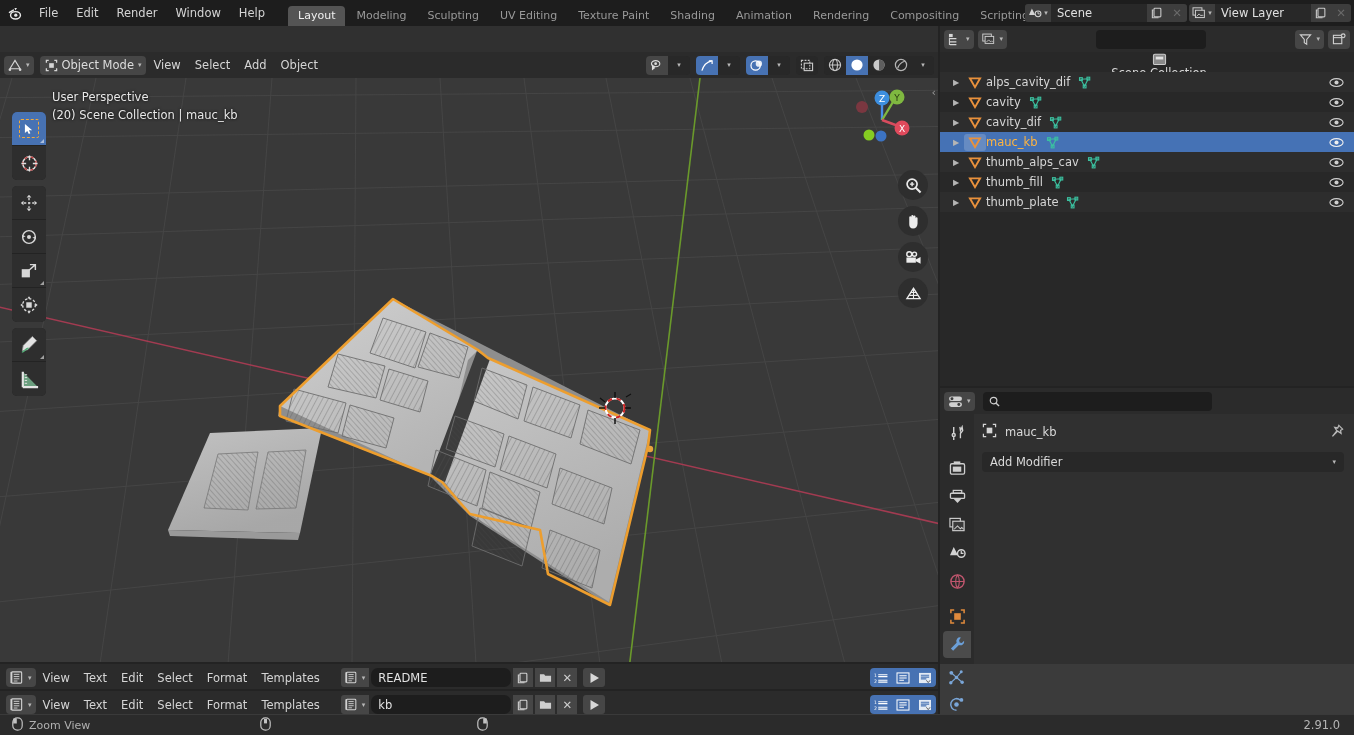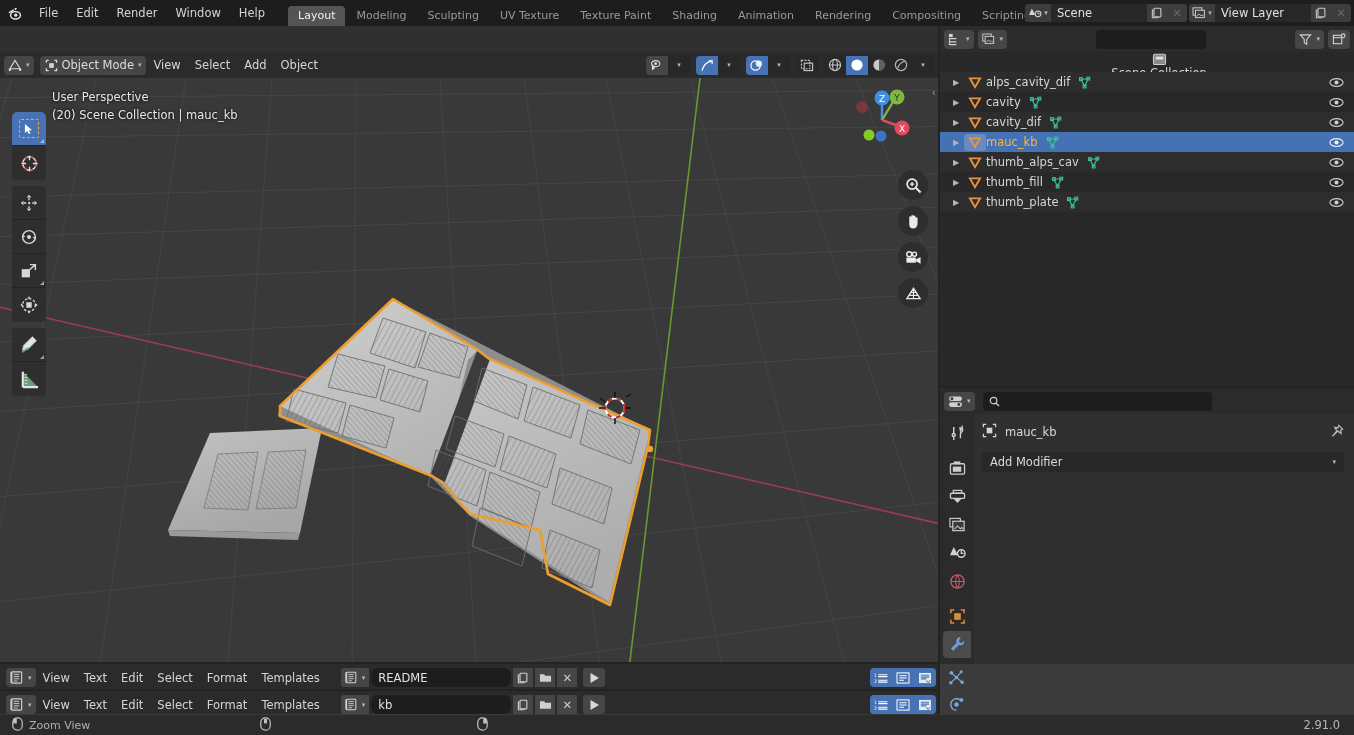--- a/index.html
+++ b/index.html
@@ -185,21 +185,21 @@
     <div class="menu-item">File</div>
     <div class="menu-item">Edit</div>
     <div class="menu-item">Render</div>
     <div class="menu-item">Window</div>
     <div class="menu-item">Help</div>
 
     <div class="wstabs">
       <div class="wstab active">Layout</div>
       <div class="wstab">Modeling</div>
       <div class="wstab">Sculpting</div>
-      <div class="wstab">UV Texture</div>
+      <div class="wstab">UV Editing</div>
       <div class="wstab">Texture Paint</div>
       <div class="wstab">Shading</div>
       <div class="wstab">Animation</div>
       <div class="wstab">Rendering</div>
       <div class="wstab">Compositing</div>
       <div class="wstab">Scripting</div>
     </div>
 
     <div class="topbar-right">
       <div class="id-block">

